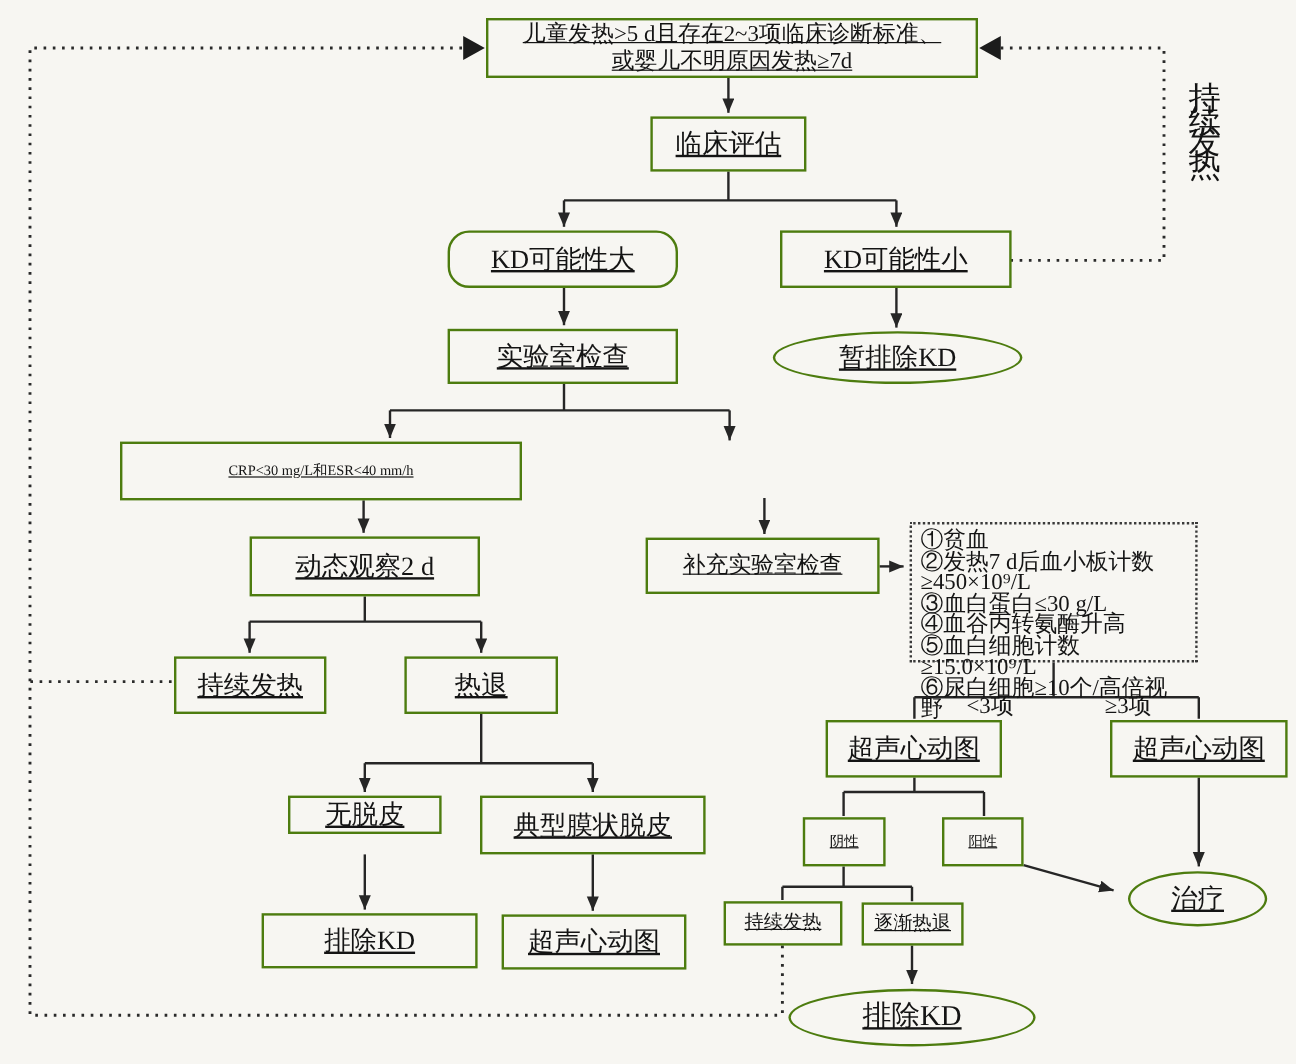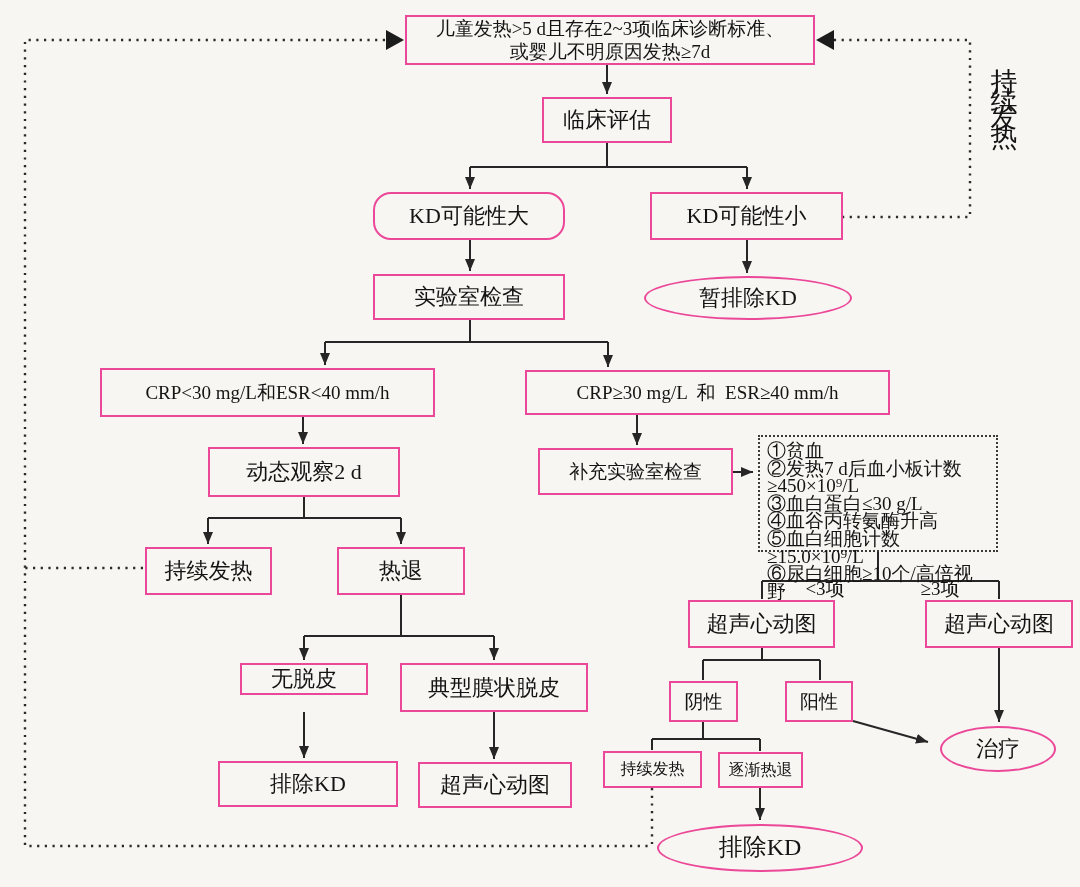--- a/index.html
+++ b/index.html
@@ -2,27 +2,27 @@
 <html><head>
 <meta charset="utf-8">
 <style>
   html,body{margin:0;padding:0;background:#f7f6f2;}
   .stage{
     position:relative;width:1080px;height:887px;background:#f7f6f2;
     font-family:"Liberation Serif","DejaVu Serif",serif;color:#141414;overflow:hidden;
   }
   svg.connectors{position:absolute;left:0;top:0;width:1080px;height:887px;}
   .box{
-    position:absolute;border:2px solid #ec4899;box-sizing:border-box;
+    position:absolute;border:2px solid #4d7c0f;box-sizing:border-box;
     display:flex;align-items:center;justify-content:center;text-align:center;
-    font-size:22px;line-height:1.15;background:transparent;
+    font-size:22px;line-height:1.15;background:transparent;text-decoration:underline;
   }
   .ellipse{border-radius:50%;}
   .small{font-size:16px;}
-  .mid{font-size:19px;}
+  .mid{font-size:12px;}
   .pre{white-space:pre;}
   .toplines{flex-direction:column;font-size:19px;line-height:23px;padding:2px 4px;}
   .dottedbox{
     position:absolute;border:2px dotted #3a3a3a;box-sizing:border-box;
     padding:5px 7px;font-size:19px;line-height:17.6px;text-align:left;
   }
   .lbl{position:absolute;font-size:19px;line-height:22px;text-align:center;margin-top:22px;}
   .vlabel{
     position:absolute;writing-mode:vertical-rl;text-orientation:upright;
     font-size:27px;letter-spacing:19px;font-family:"Liberation Serif","DejaVu Serif",serif;
@@ -107,21 +107,20 @@
   <div class="box" style="left:373px;top:192px;width:192px;height:48px;border-radius:18px;">KD可能性大</div>
 
   <div class="box" style="left:650px;top:192px;width:193px;height:48px;">KD可能性小</div>
 
   <div class="box" style="left:373px;top:274px;width:192px;height:46px;">实验室检查</div>
 
   <div class="box ellipse" style="left:644px;top:276px;width:208px;height:44px;">暂排除KD</div>
 
   <div class="box mid" style="left:100px;top:368px;width:335px;height:49px;">CRP&lt;30 mg/L和ESR&lt;40 mm/h</div>
 
-  <div class="box mid pre" style="left:525px;top:370px;width:365px;height:45px;">CRP≥30 mg/L  和  ESR≥40 mm/h</div>
 
   <div class="box" style="left:208px;top:447px;width:192px;height:50px;">动态观察2 d</div>
 
   <div class="box" style="left:538px;top:448px;width:195px;height:47px;font-size:19px;">补充实验室检查</div>
 
   <div class="dottedbox" style="left:758px;top:435px;width:240px;height:117px;">
     <div>①贫血</div>
     <div>②发热7 d后血小板计数≥450×10⁹/L</div>
     <div>③血白蛋白≤30 g/L</div>
     <div>④血谷丙转氨酶升高</div>

